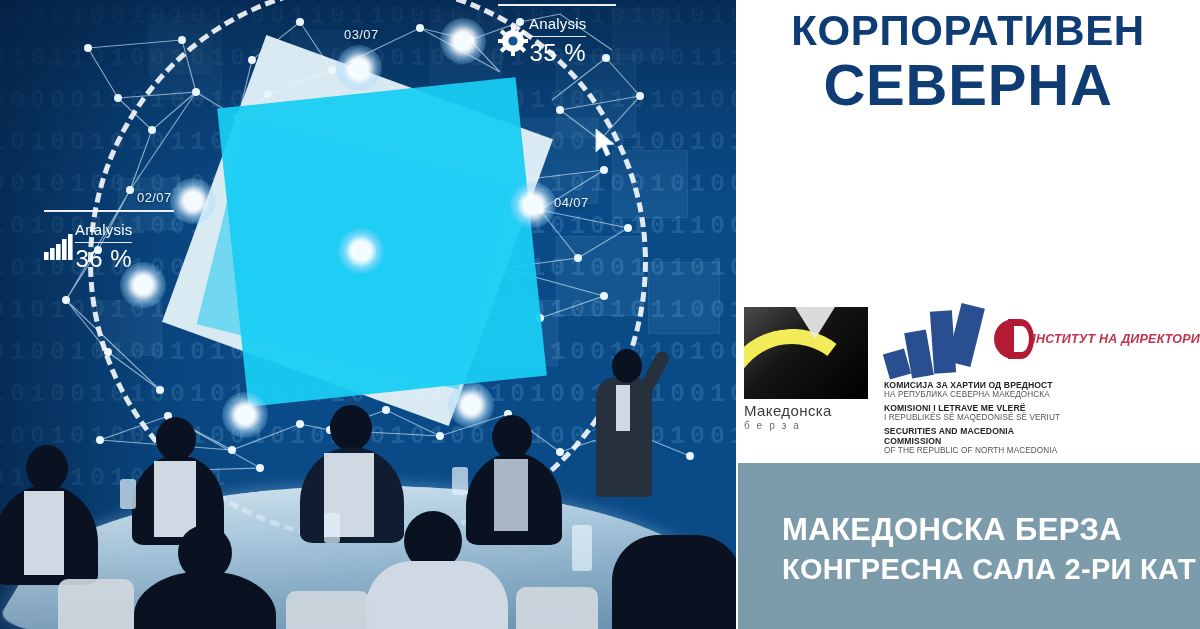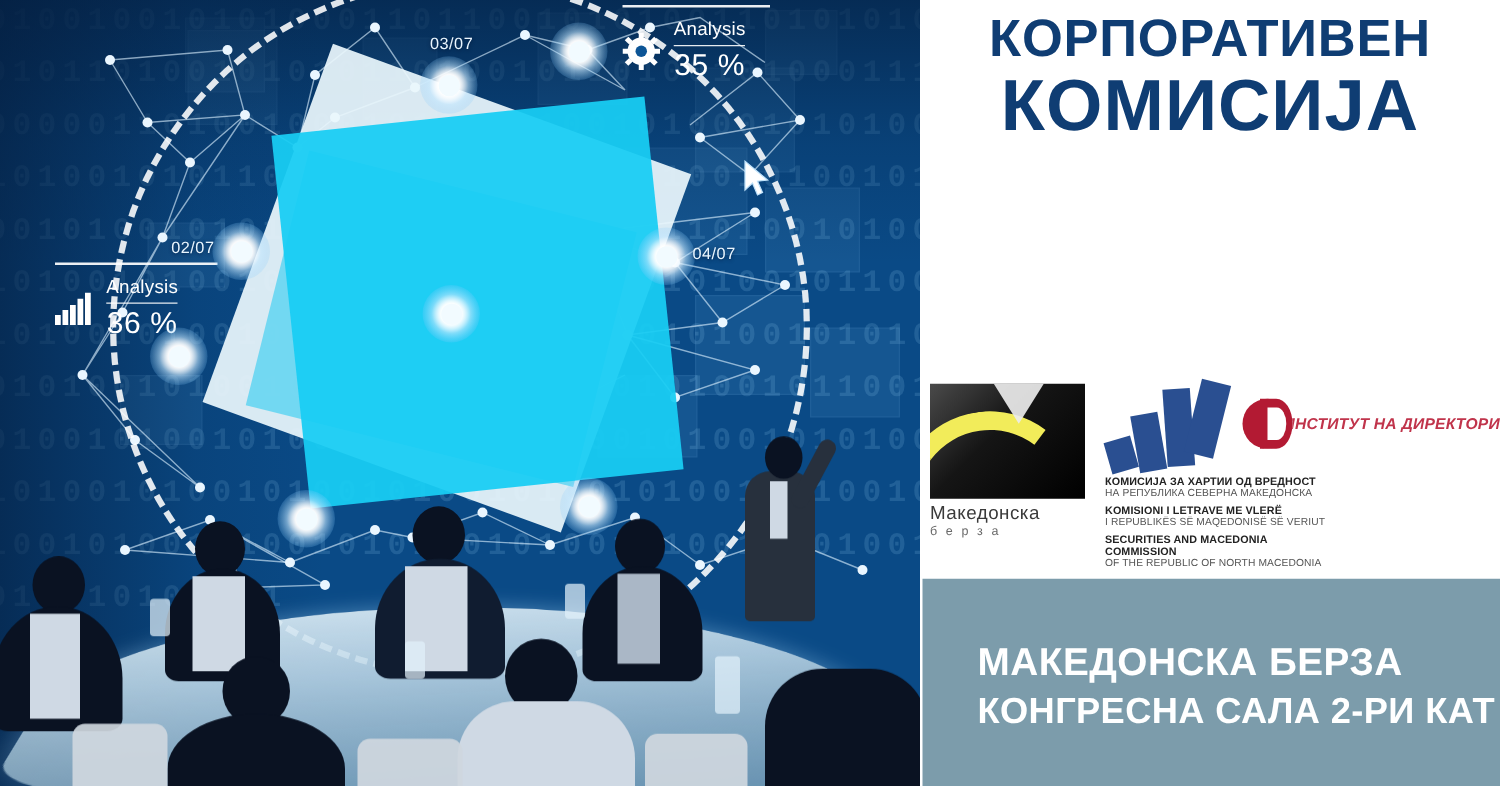--- a/index.html
+++ b/index.html
@@ -88,21 +88,21 @@
   .node-label{
     position:absolute;color:#eaf6ff;font-size:13px;letter-spacing:.4px;
     text-shadow:0 1px 3px rgba(0,20,50,.7);
   }
 
   
   .callout{position:absolute;color:#fff;}
   .callout .rule-top{
     position:absolute;left:0;top:0;height:2px;background:rgba(255,255,255,.92);
   }
-  .callout .inner{display:flex;align-items:center;gap:11px;padding-top:11px;}
+  .callout .inner{display:flex;align-items:center;gap:1px;padding-top:11px;}
   .callout .ctext{display:flex;flex-direction:column;align-items:center;}
   .callout .clabel{font-size:15px;letter-spacing:.2px;line-height:1.25;}
   .callout .cdiv{width:100%;height:1.5px;background:rgba(255,255,255,.9);margin:2px 0 3px;}
   .callout .cval{font-size:24px;line-height:1.1;letter-spacing:.5px;}
 
   
   .cursor{position:absolute;left:595px;top:128px;width:22px;height:30px;}
 
   
   .room{position:absolute;left:0;bottom:0;width:736px;height:300px;overflow:hidden;}
@@ -453,21 +453,21 @@
       <div class="glassw" style="left:452px;top:138px;width:16px;height:28px;"></div>
       <div class="glassw" style="left:572px;top:196px;width:20px;height:46px;"></div>
       <div class="glassw" style="left:324px;top:184px;width:16px;height:30px;"></div>
     </div>
   </div>
 
   <div class="right">
 
     <div class="titles">
       <div class="t-korp">КОРПОРАТИВЕН</div>
-      <div class="t-sek">КОМИСИЈА</div>
+      <div class="t-sek">СЕВЕРНА</div>
     </div>
 
     <div class="logos">
 
       <div class="logo-mse">
         <div class="mse-box">
           <div class="mse-arc"></div>
           <div class="mse-v"></div>
         </div>
         <div class="mse-name">Македонска</div>

